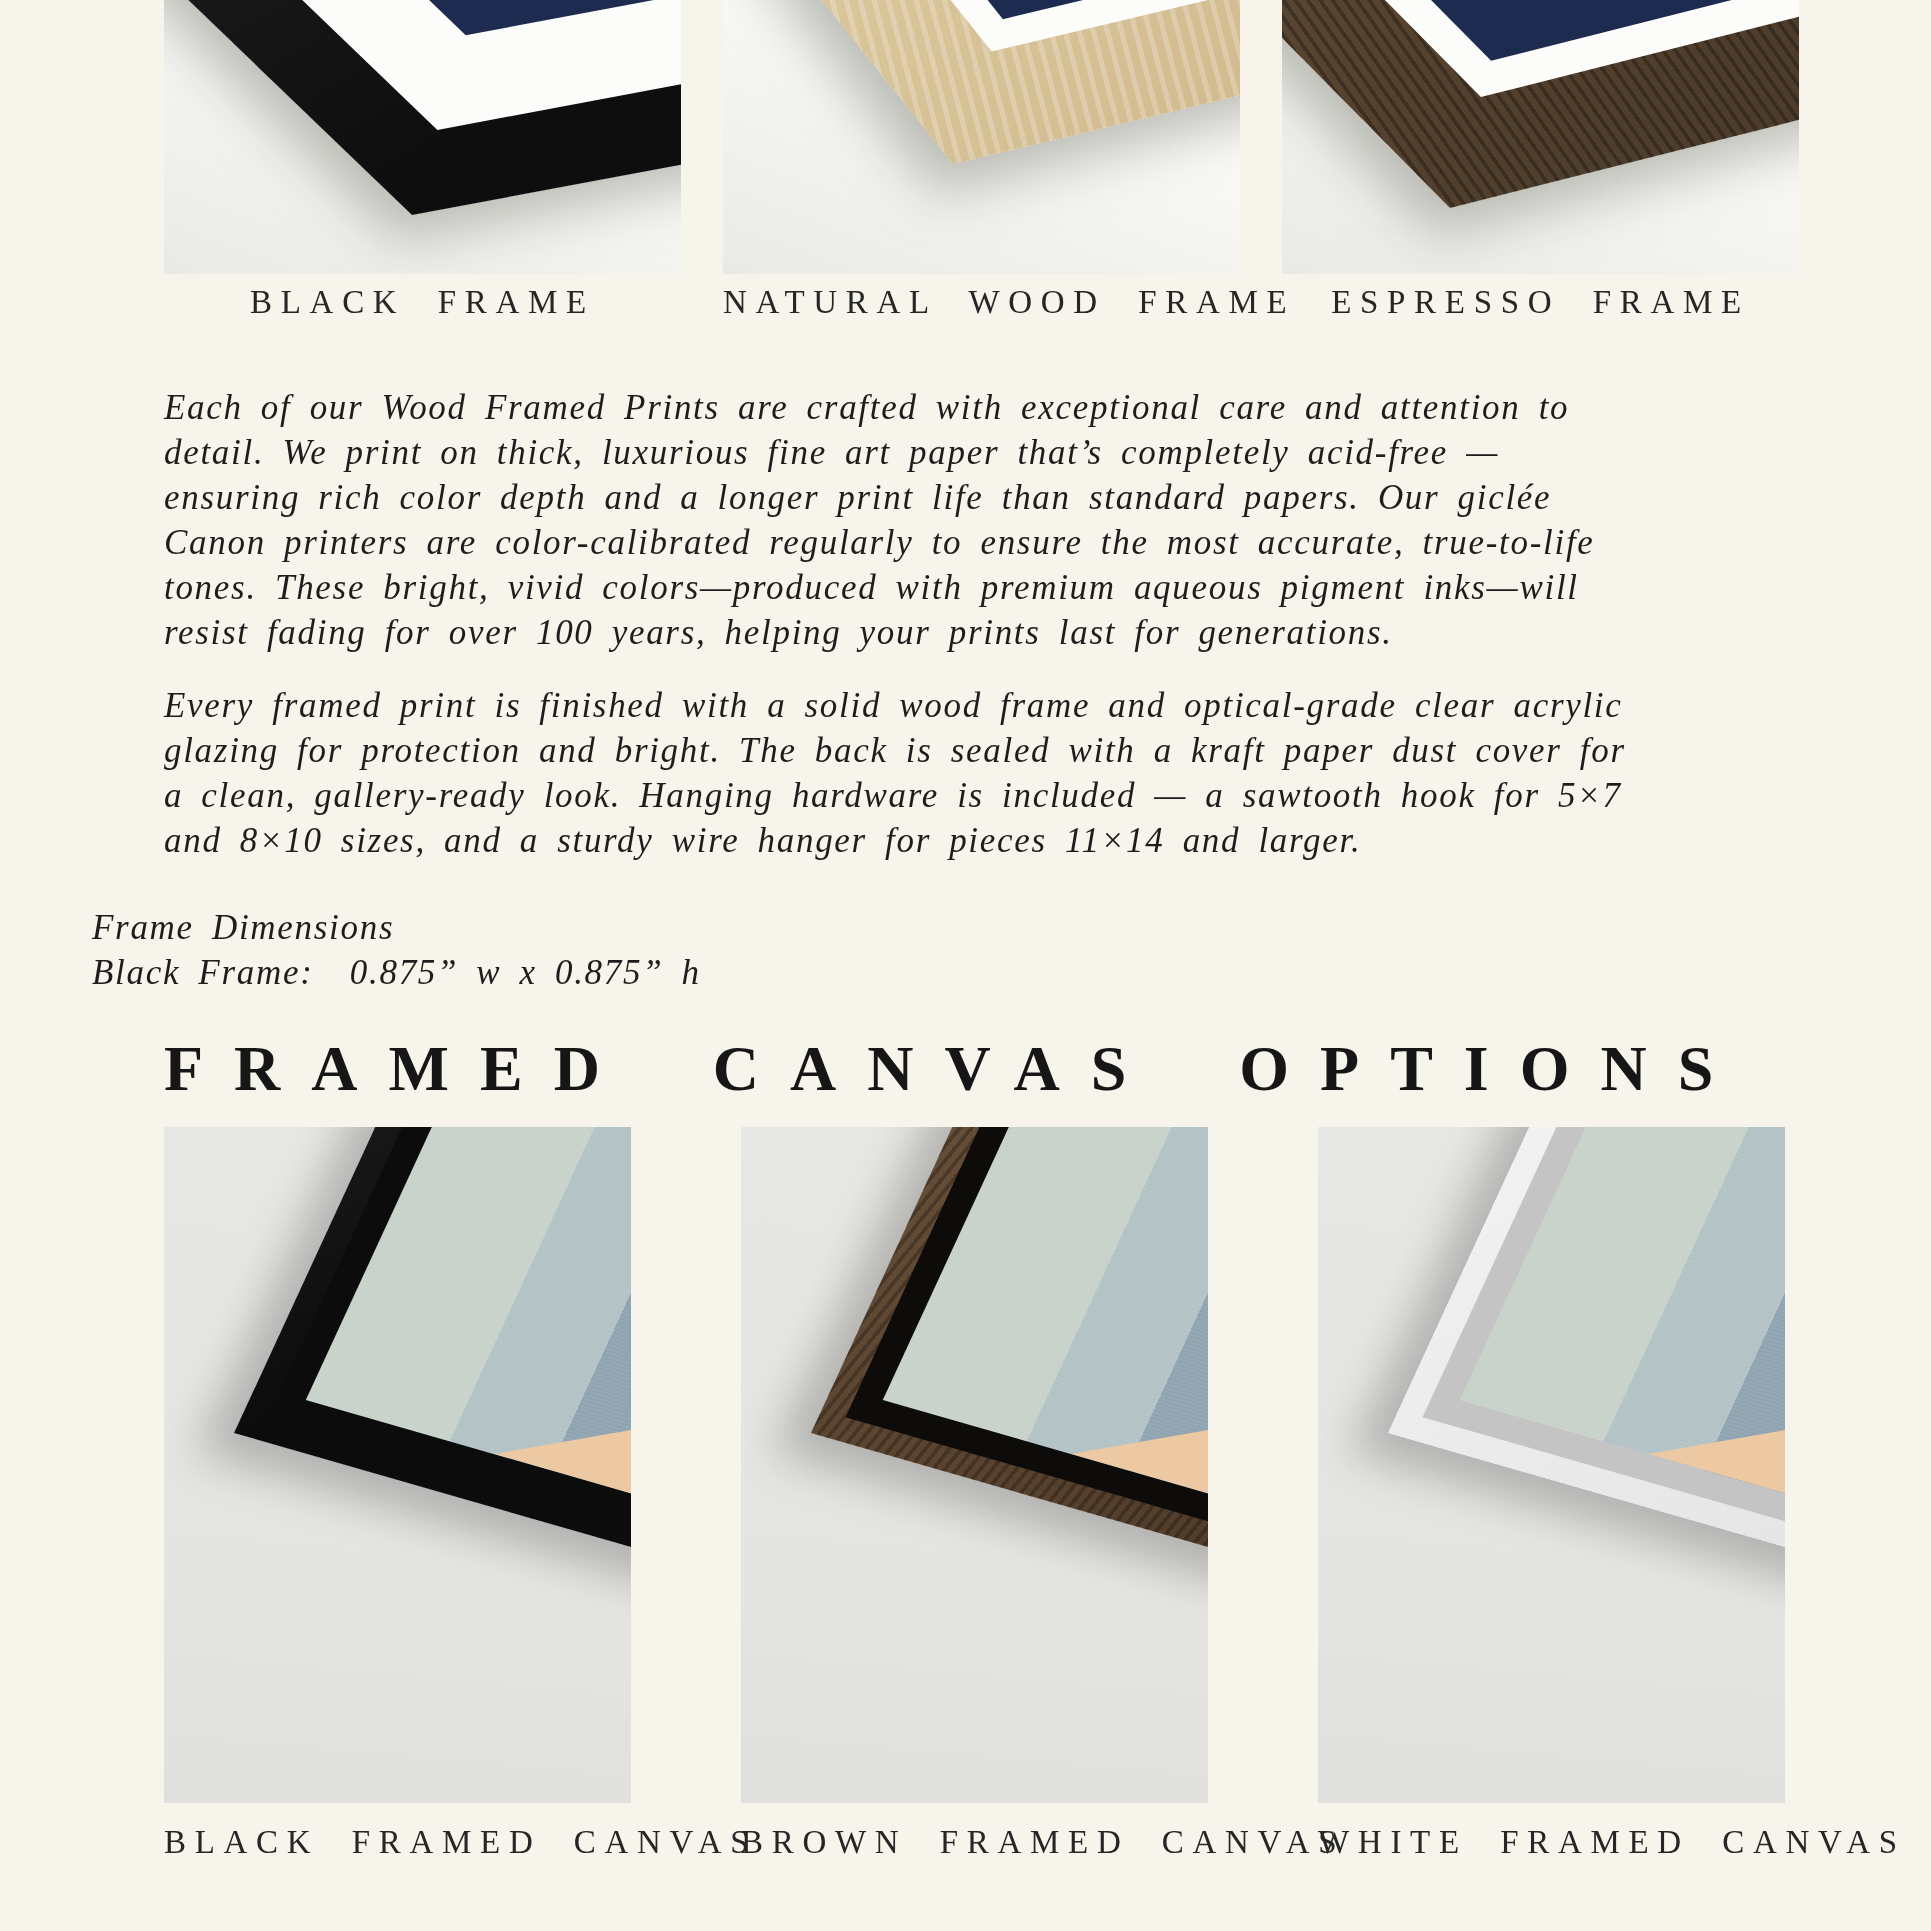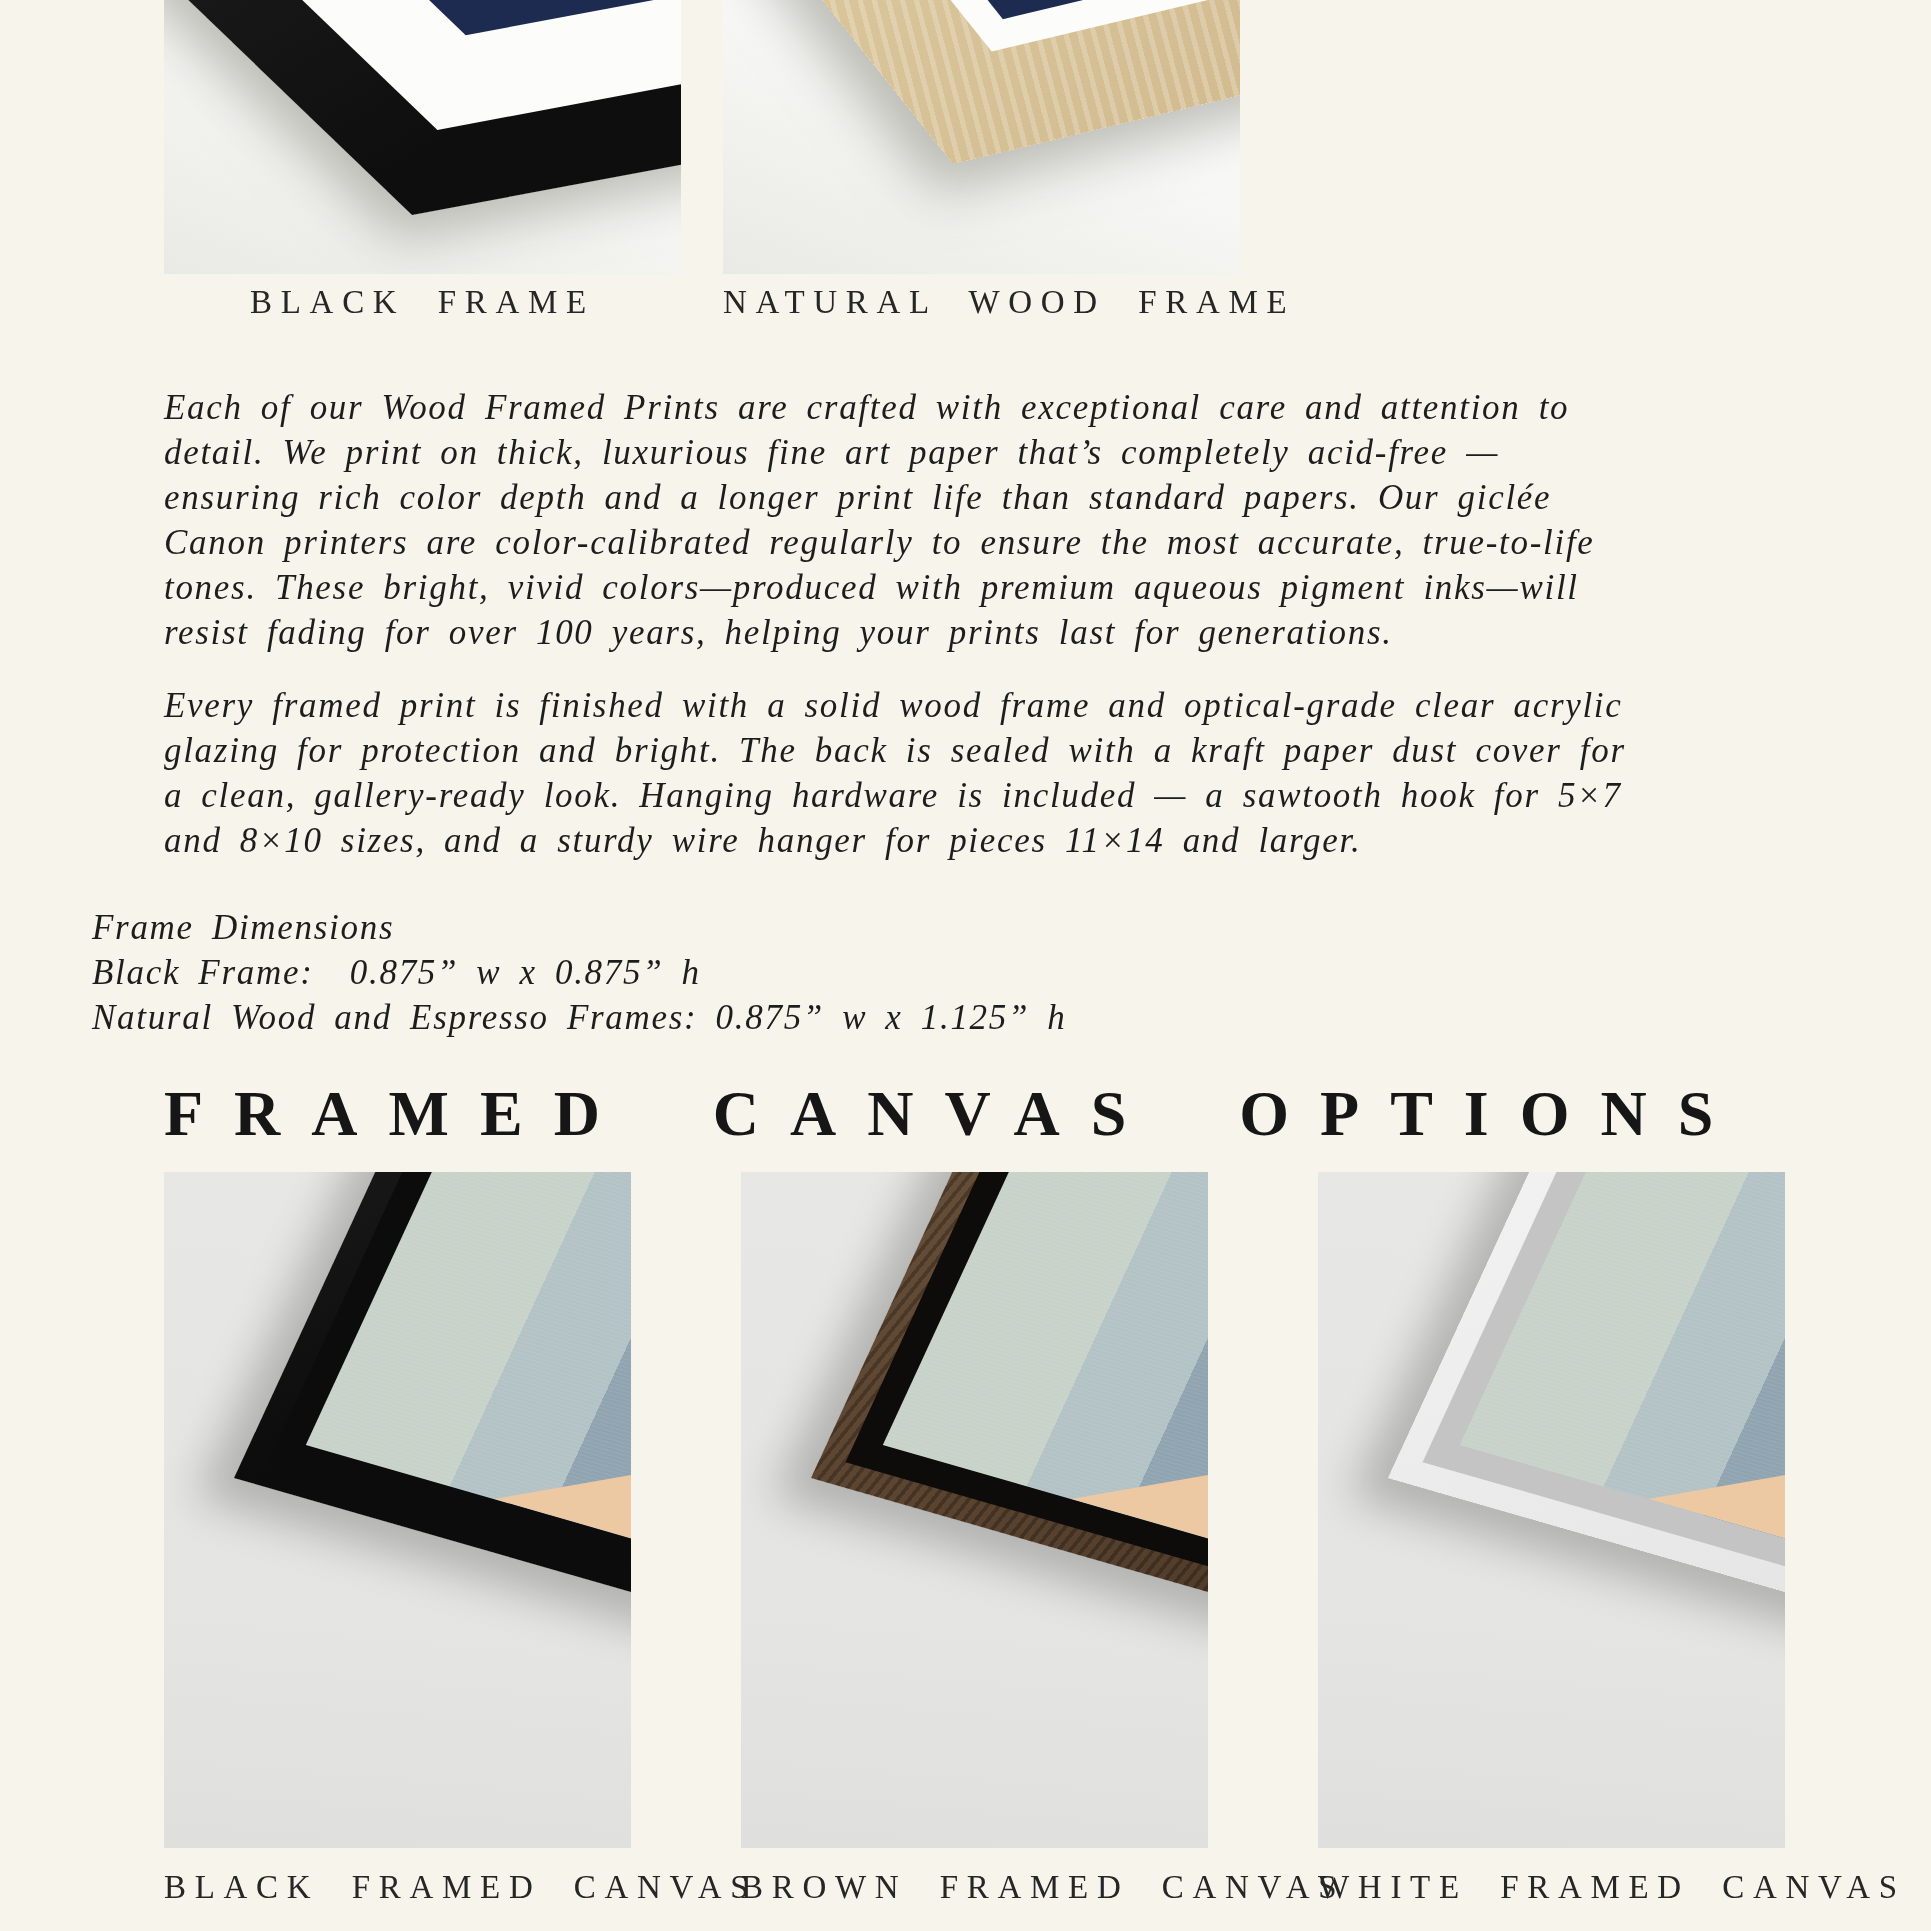--- a/index.html
+++ b/index.html
@@ -100,20 +100,29 @@
     </div>
     <div class="col-top">
       <figure class="photo photo-top">
         <div class="fsq t2">
           <div class="mat"></div>
           <div class="art"></div>
         </div>
       </figure>
       <div class="caption">NATURAL WOOD FRAME</div>
     </div>
+    <div class="col-top">
+      <figure class="photo photo-top">
+        <div class="fsq t3">
+          <div class="mat"></div>
+          <div class="art"></div>
+        </div>
+      </figure>
+      <div class="caption">ESPRESSO FRAME</div>
+    </div>
   </div>
 
   <div class="para">
     <div class="line">Each of our Wood Framed Prints are crafted with exceptional care and attention to</div>
     <div class="line">detail. We print on thick, luxurious fine art paper that’s completely acid-free —</div>
     <div class="line">ensuring rich color depth and a longer print life than standard papers. Our giclée</div>
     <div class="line">Canon printers are color-calibrated regularly to ensure the most accurate, true-to-life</div>
     <div class="line">tones. These bright, vivid colors—produced with premium aqueous pigment inks—will</div>
     <div class="line">resist fading for over 100 years, helping your prints last for generations.</div>
   </div>
@@ -121,21 +130,20 @@
   <div class="para para2">
     <div class="line">Every framed print is finished with a solid wood frame and optical-grade clear acrylic</div>
     <div class="line">glazing for protection and bright. The back is sealed with a kraft paper dust cover for</div>
     <div class="line">a clean, gallery-ready look. Hanging hardware is included — a sawtooth hook for 5×7</div>
     <div class="line">and 8×10 sizes, and a sturdy wire hanger for pieces 11×14 and larger.</div>
   </div>
 
   <div class="dims">
     <div class="line">Frame Dimensions</div>
     <div class="line">Black Frame:  0.875” w x 0.875” h</div>
-    <div class="line">Natural Wood and Espresso Frames: 0.875” w x 1.125” h</div>
   </div>
 
   <h1 class="canvas-heading">FRAMED CANVAS OPTIONS</h1>
 
   <div class="row row-bottom">
     <div class="col-bottom">
       <figure class="photo photo-bottom">
         <div class="fsq2 b1">
           <div class="gap"></div>
           <div class="cnv">

